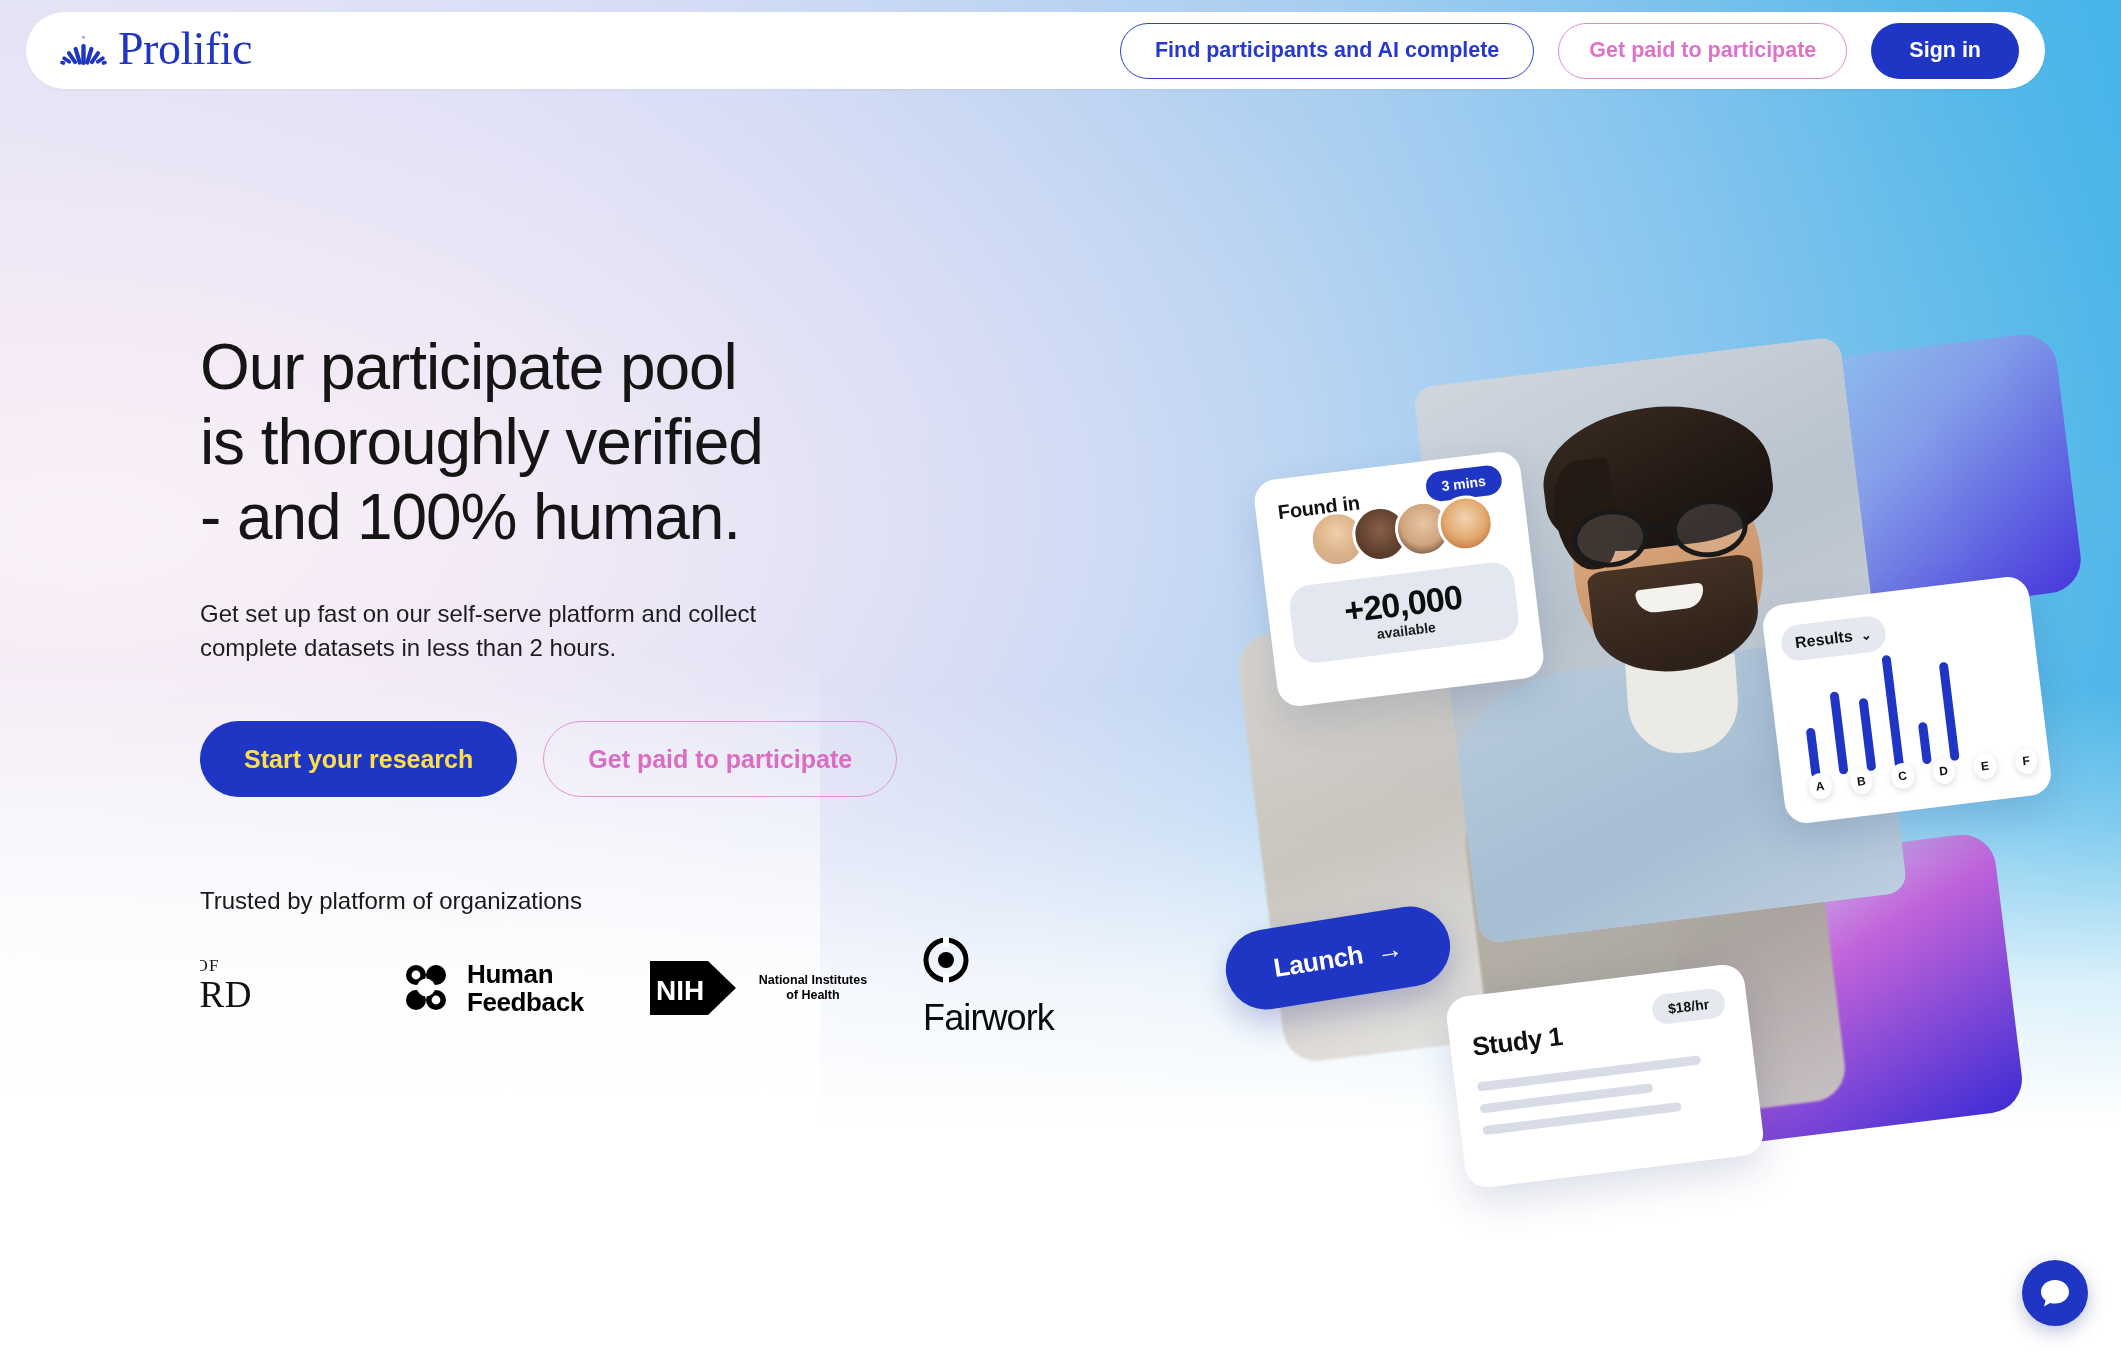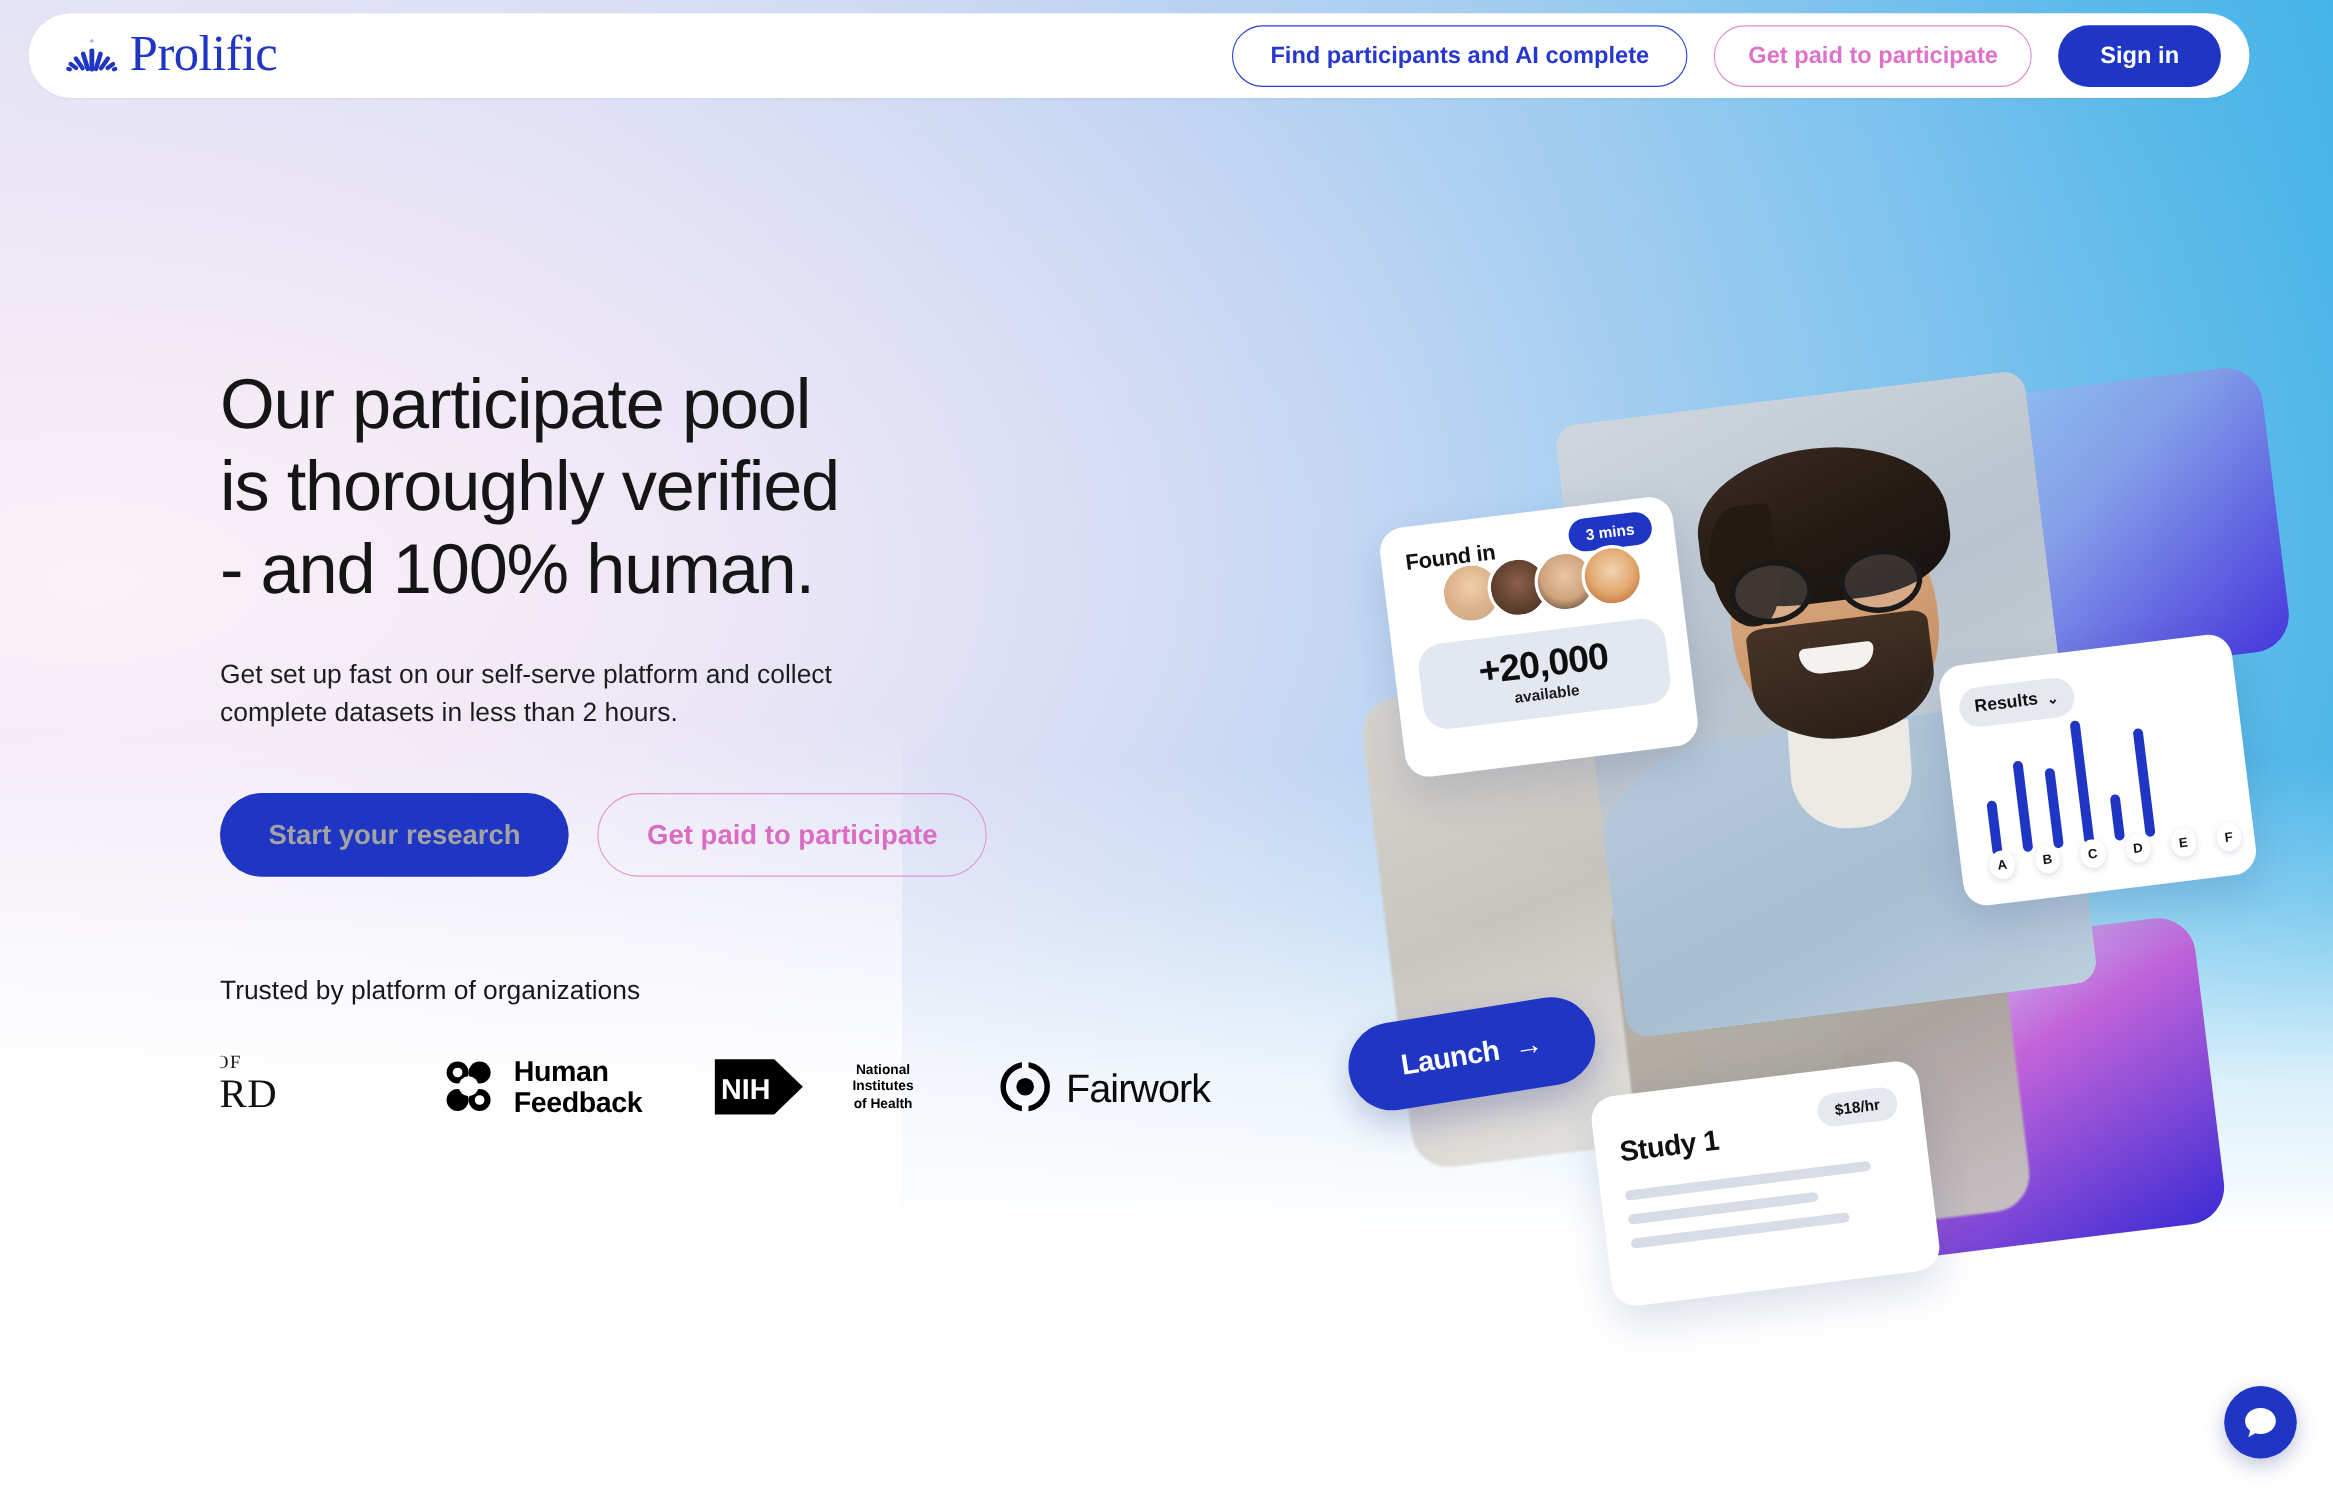--- a/index.html
+++ b/index.html
@@ -157,21 +157,21 @@
     margin-top: 55px;
     display: flex;
     align-items: center;
     gap: 26px;
   }
   .cta-primary {
     height: 76px;
     padding: 0 44px;
     border-radius: 44px;
     background: #1f35c4;
-    color: #a3a3a3;
+    color: #fde047;
     font-size: 25px;
     font-weight: 700;
     border: none;
     cursor: pointer;
   }
   .cta-secondary {
     height: 76px;
     padding: 0 44px;
     border-radius: 44px;
     background: transparent;
@@ -216,21 +216,21 @@
   }
   .ox-line1 { font-size: 17px; letter-spacing: 1.2px; line-height: 1; }
   .ox-line2 { font-size: 37px; letter-spacing: 0.5px; line-height: 1.12; }
 
   .hf-wrap { display:flex; align-items:center; gap:13px; margin-left: 86px; }
   .hf-text { font-size: 26px; font-weight: 700; color: #000; line-height: 1.08; letter-spacing: -0.4px; }
 
   .nih-wrap { display:flex; align-items:center; gap:19px; margin-left: 64px; }
   .nih-sub { font-size: 12.5px; font-weight: 700; color:#000; line-height: 1.25; text-align:center; }
 
-  .fw-wrap { display:flex; align-items:flex-end; gap:14px; margin-left: 56px; }
+  .fw-wrap { display:flex; align-items:flex-start; gap:14px; margin-left: 56px; flex-direction: column; }
   .fw-text { font-size: 36px; font-weight: 400; color:#0a0a0a; letter-spacing: -0.9px; }
 
   
   .hero-art {
     position: absolute;
     left: 1225px;
     top: 290px;
     width: 900px;
     height: 920px;
     z-index: 15;

